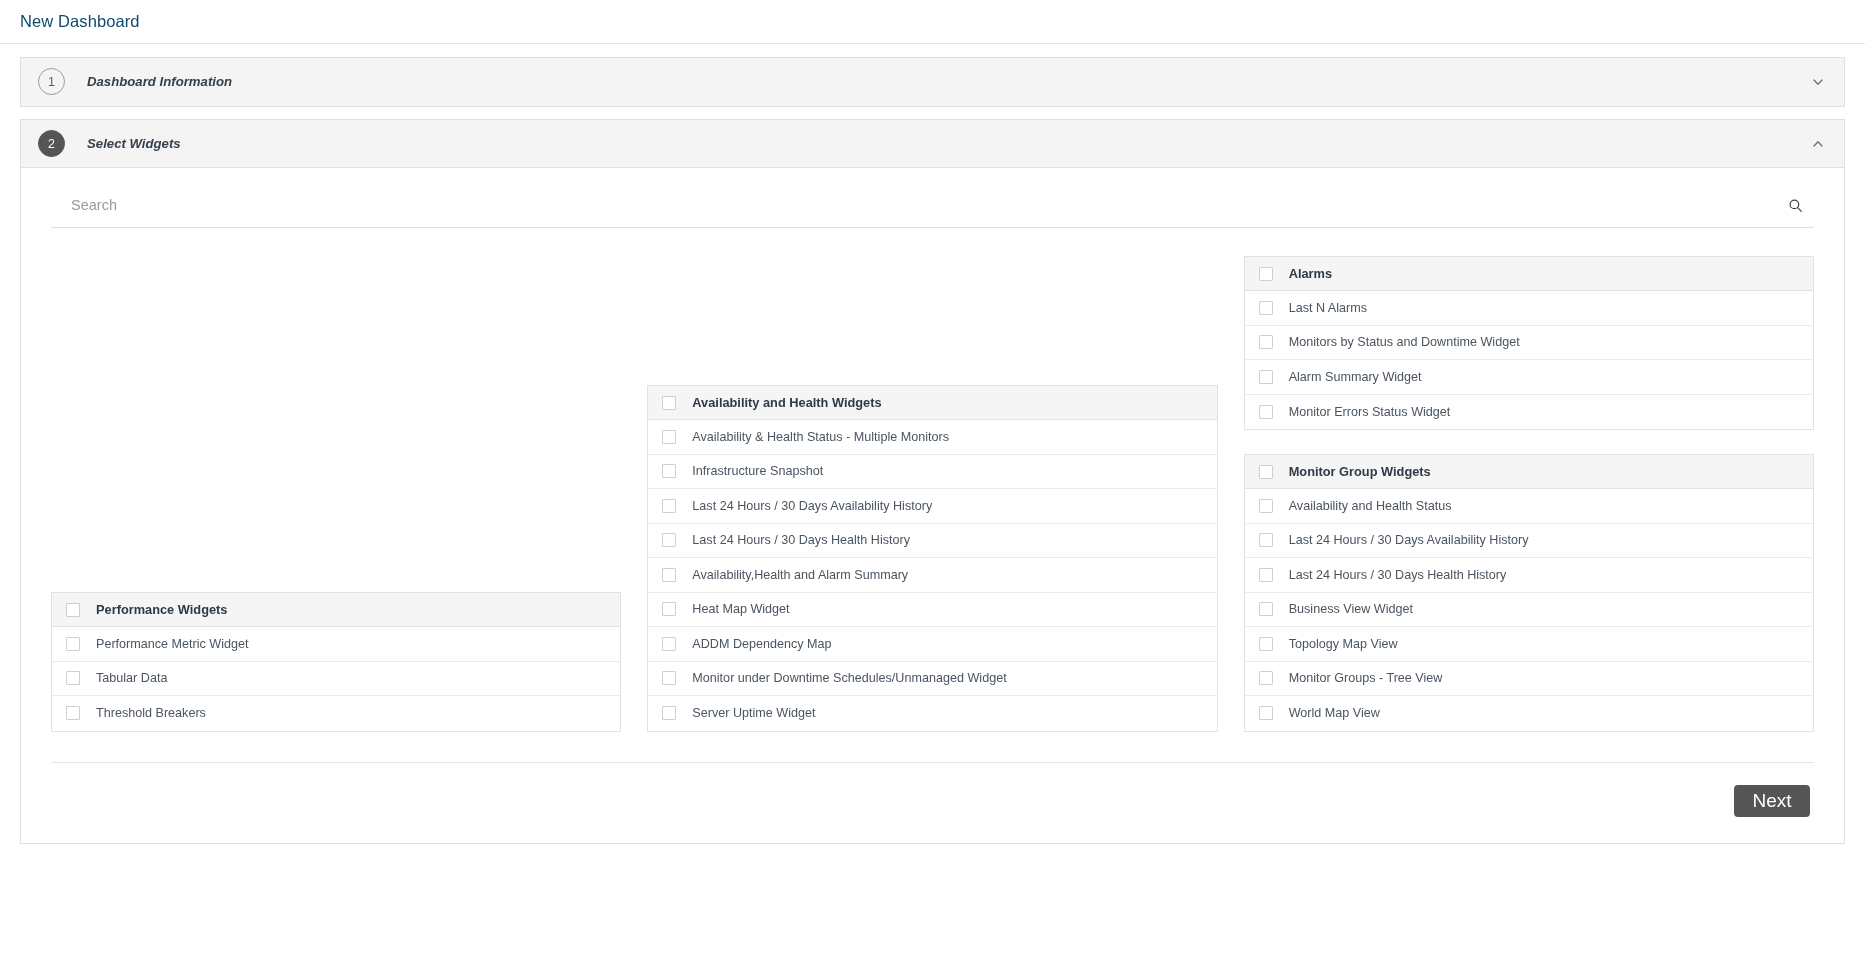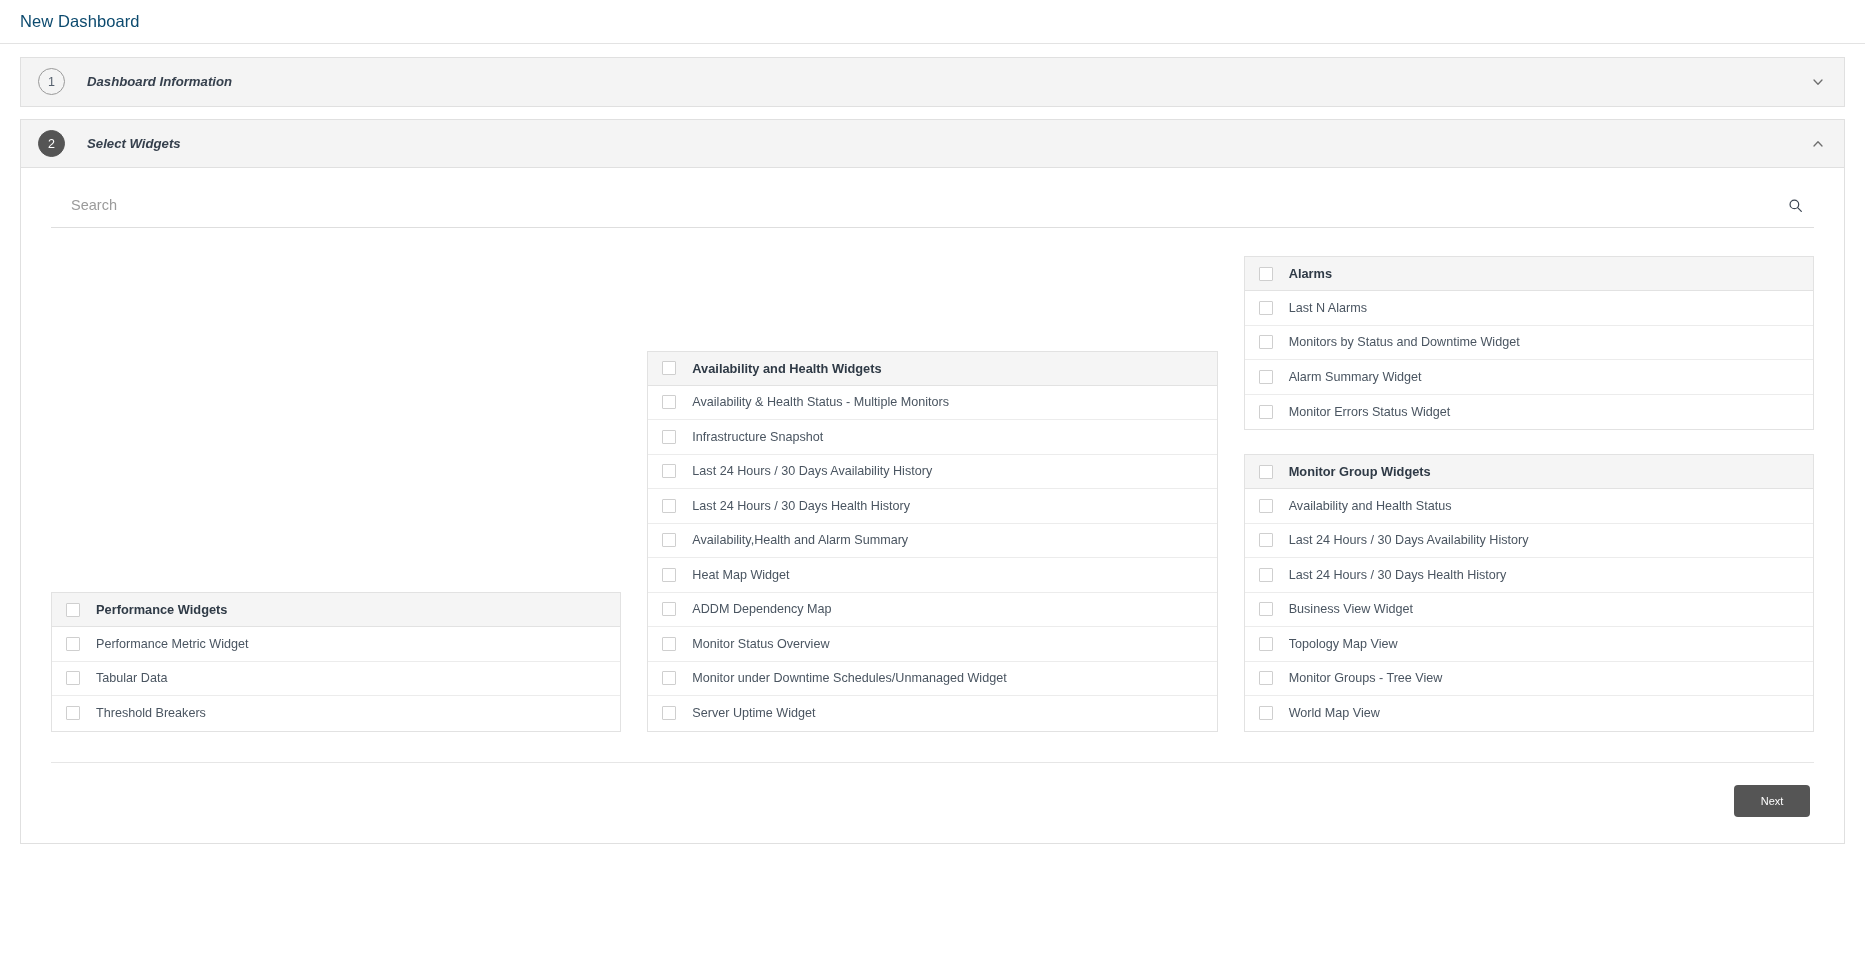--- a/index.html
+++ b/index.html
@@ -186,21 +186,21 @@
     padding: 22px 4px 26px 4px;
     display: flex;
     justify-content: flex-end;
   }
   .next-btn {
     background: #555555;
     color: #ffffff;
     border: 0;
     border-radius: 4px;
     font-family: "Liberation Sans", sans-serif;
-    font-size: 11px;
+    font-size: 19px;
     width: 76px;
     height: 32px;
     cursor: pointer;
   }
 </style>
 </head>
 <body>
 
 <div class="page-title-bar">
   <span class="page-title">New Dashboard</span>
@@ -293,24 +293,20 @@
               <div class="widget-row">
                 <span class="cb"></span>
                 <span class="widget-label">Heat Map Widget</span>
               </div>
               <div class="widget-row">
                 <span class="cb"></span>
                 <span class="widget-label">ADDM Dependency Map</span>
               </div>
               <div class="widget-row">
                 <span class="cb"></span>
-                <span class="widget-label">Monitor Status Overview</span>
-              </div>
-              <div class="widget-row">
-                <span class="cb"></span>
                 <span class="widget-label">Monitor under Downtime Schedules/Unmanaged Widget</span>
               </div>
               <div class="widget-row">
                 <span class="cb"></span>
                 <span class="widget-label">Server Uptime Widget</span>
               </div>
             </div>
           </div>
           <div class="column">
             <div class="group-card">

